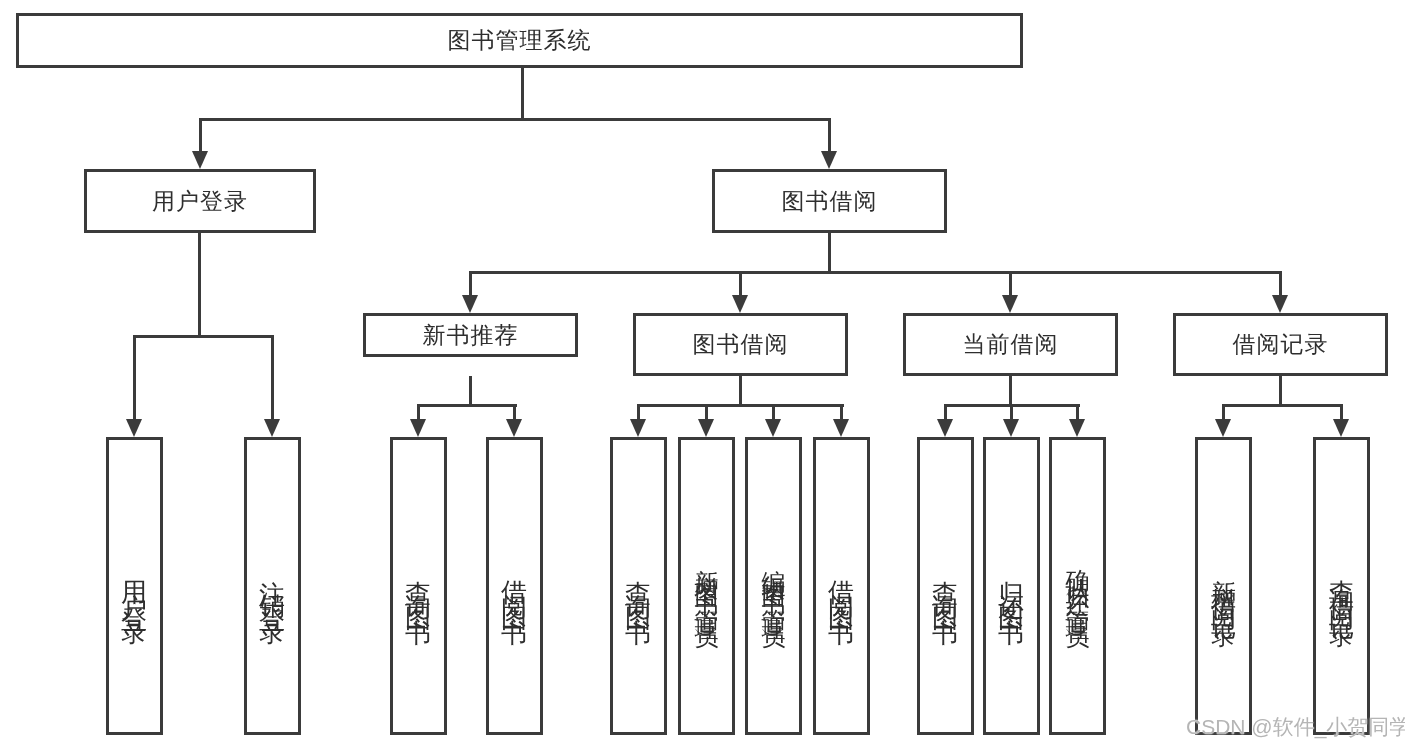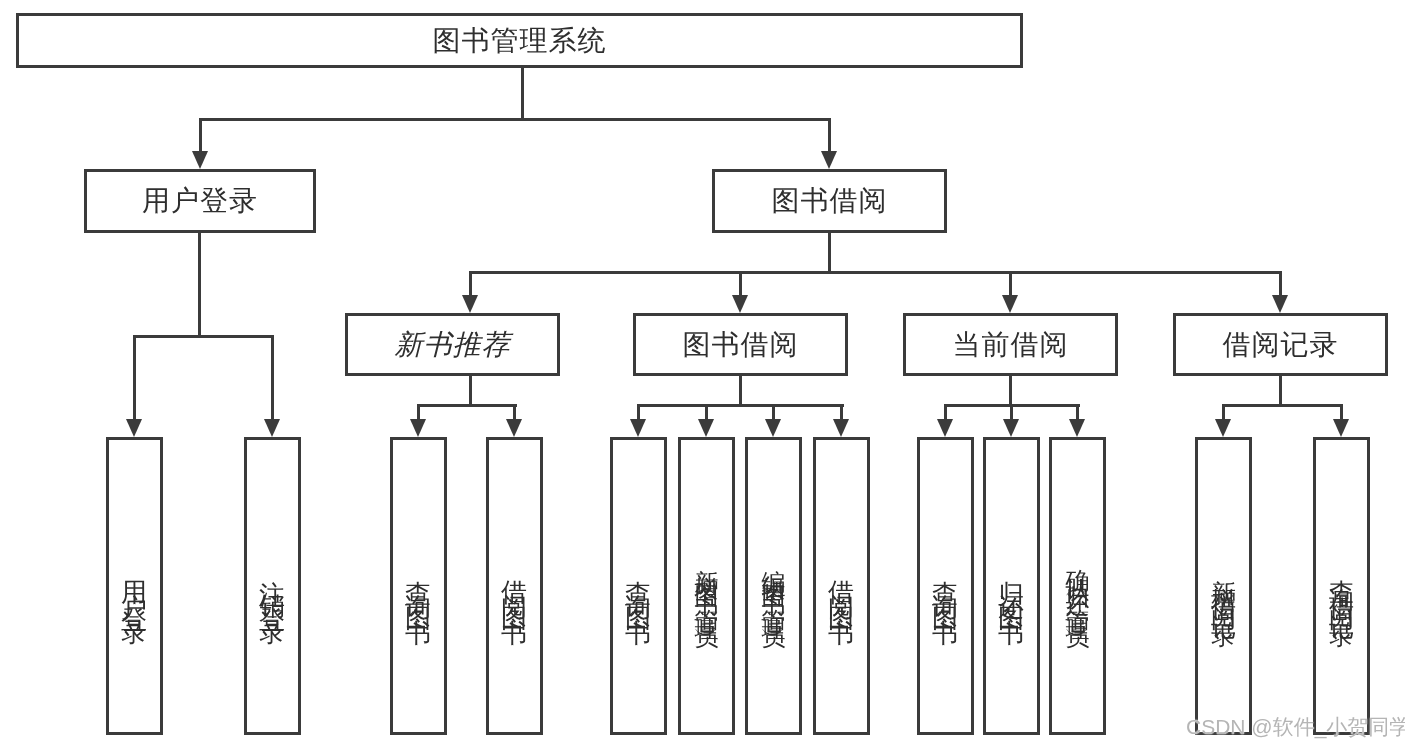--- a/index.html
+++ b/index.html
@@ -12,21 +12,21 @@
     overflow:hidden;
   }
   
   .box{
     position:absolute;
     background:#ffffff;
     border:3px solid #3b3b3b;
     box-sizing:border-box;
     display:flex;align-items:center;justify-content:center;
   }
-  .hlabel{font-size:28px;letter-spacing:1px;white-space:nowrap;}
+  .hlabel{font-size:23px;letter-spacing:1px;white-space:nowrap;}
   .vbox{display:flex;align-items:center;justify-content:center;}
   .vlabel{
     writing-mode:vertical-rl;
     text-orientation:mixed;
     font-size:24px;
     letter-spacing:8px;
     line-height:1;
     white-space:nowrap;
   }
   .vlabel.sp-wide{font-size:26px;letter-spacing:13px;}
@@ -87,21 +87,21 @@
 
   <div class="line" style="left:469px;top:271px;width:3px;height:26px;"></div>
   <div class="arrow" style="left:462px;top:295px;"></div>
   <div class="line" style="left:739px;top:271px;width:3px;height:26px;"></div>
   <div class="arrow" style="left:732px;top:295px;"></div>
   <div class="line" style="left:1009px;top:271px;width:3px;height:26px;"></div>
   <div class="arrow" style="left:1002px;top:295px;"></div>
   <div class="line" style="left:1279px;top:271px;width:3px;height:26px;"></div>
   <div class="arrow" style="left:1272px;top:295px;"></div>
 
-  <div class="box" style="left:345px;top:313px;width:215px;height:63px;font-style:italic;">
+  <div class="box" style="left:363px;top:313px;width:215px;height:44px;">
     <span class="hlabel">新书推荐</span>
   </div>
   <div class="box" style="left:633px;top:313px;width:215px;height:63px;">
     <span class="hlabel">图书借阅</span>
   </div>
   <div class="box" style="left:903px;top:313px;width:215px;height:63px;">
     <span class="hlabel">当前借阅</span>
   </div>
   <div class="box" style="left:1173px;top:313px;width:215px;height:63px;">
     <span class="hlabel">借阅记录</span>

